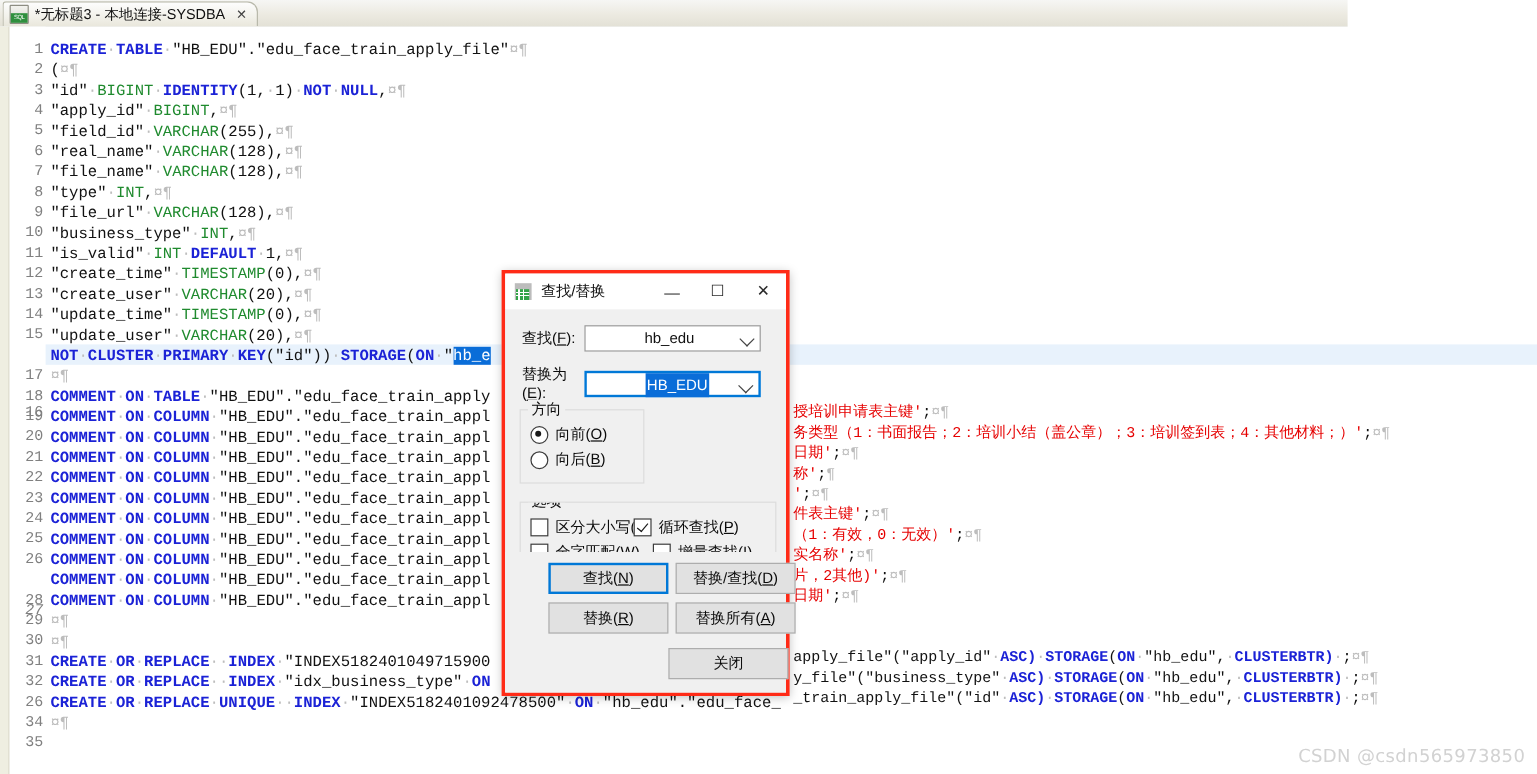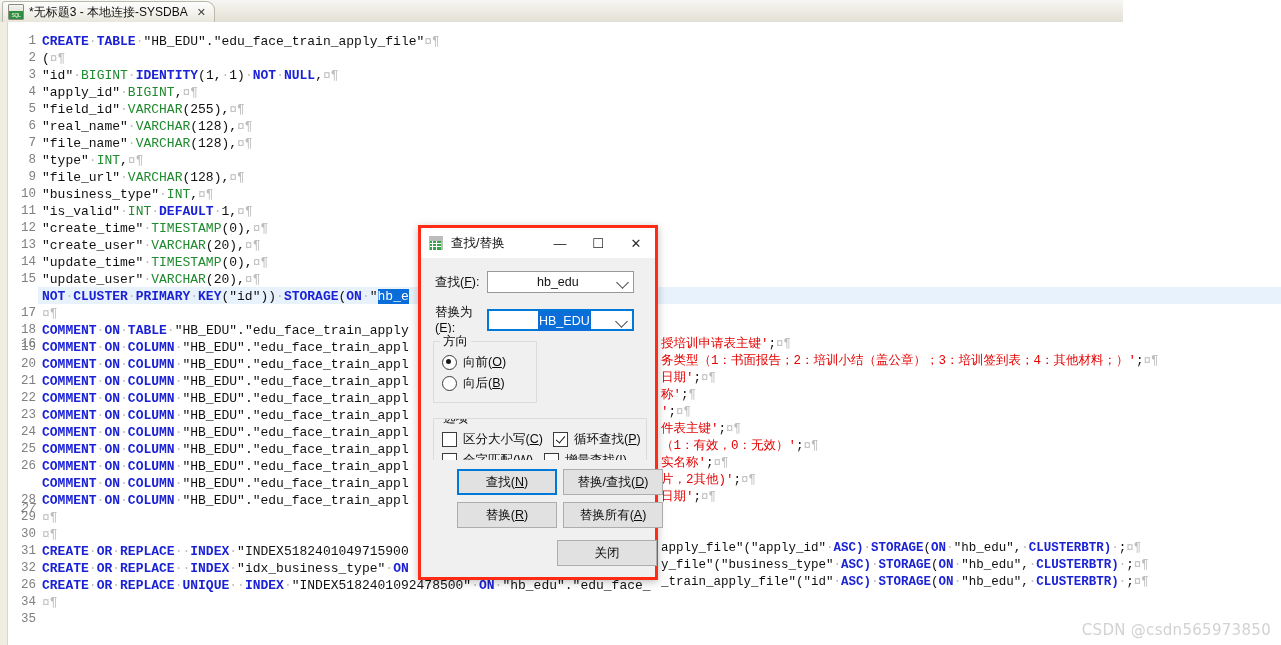--- a/index.html
+++ b/index.html
@@ -292,21 +292,21 @@
       </div>
     </div>
 
 
     <div class="grp" style="left:12px;top:160px;width:212px;height:45px;overflow:hidden;">
       <span class="glegend">选项</span>
       <div class="opt" style="position:absolute;left:8px;top:12px;">
         <span class="cbx"></span>
         <span><span>区分大小写(</span><u>C</u><span>)</span></span>
       </div>
-      <div class="opt" style="position:absolute;left:119px;top:12px;">
+      <div class="opt" style="position:absolute;left:94px;top:12px;">
         <span class="cbx on"></span>
         <span><span>循环查找(</span><u>P</u><span>)</span></span>
       </div>
       <div class="opt" style="position:absolute;left:8px;top:33px;">
         <span class="cbx"></span>
         <span><span>全字匹配(</span><u>W</u><span>)</span></span>
       </div>
       <div class="opt" style="position:absolute;left:110px;top:33px;">
         <span class="cbx"></span>
         <span><span>增量查找(</span><u>I</u><span>)</span></span>

